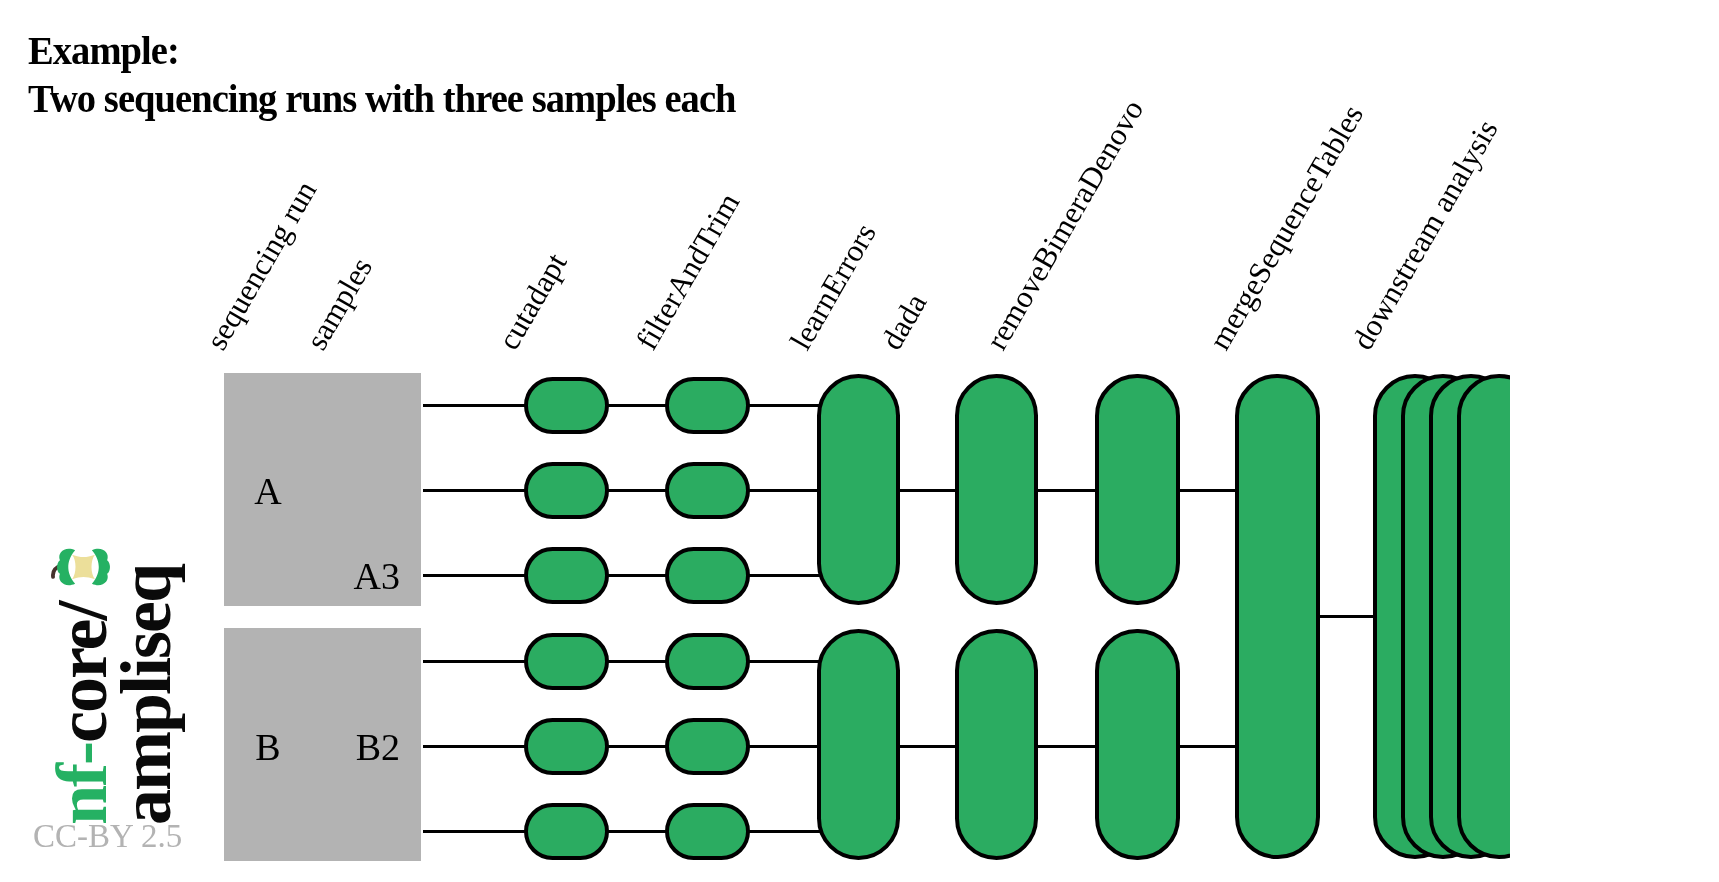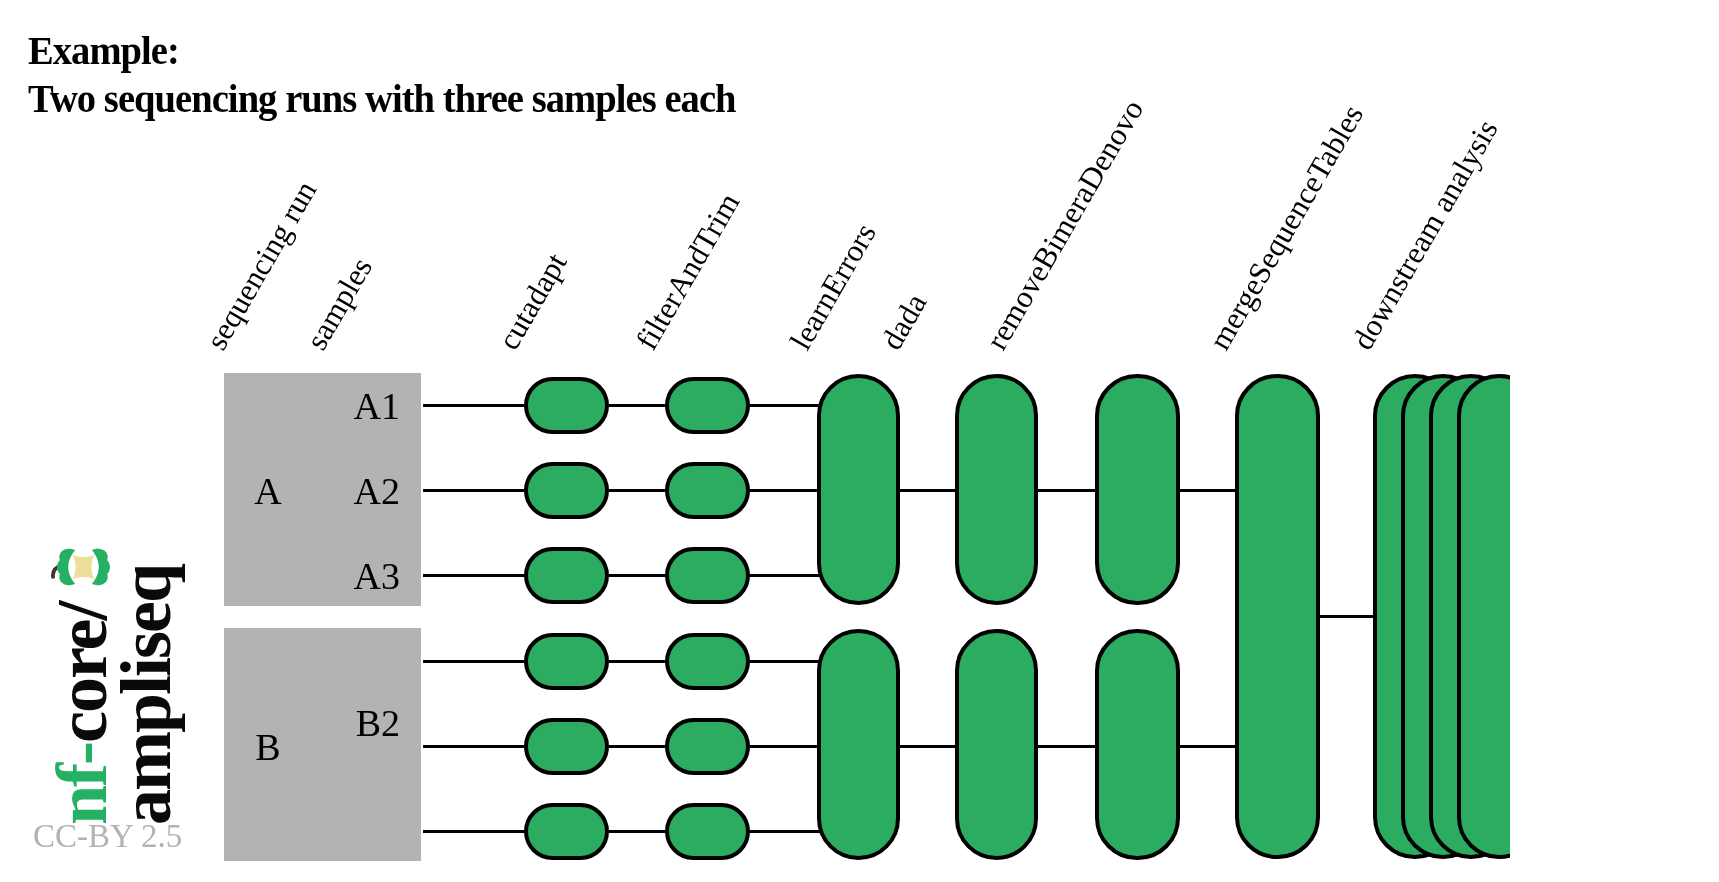--- a/index.html
+++ b/index.html
@@ -50,41 +50,39 @@
         <path d="M10 55 C4 68 13 79 23 75 C27 80 37 80 41 75 C51 79 60 68 54 55 C46 62 38 64 32 64 C26 64 18 62 10 55 Z" fill="#25b163"></path>
       </svg>
     </div>
     <div class="logo-line2">ampliseq</div>
   </div>
 
   <div class="license">CC-BY 2.5</div>
 
 <div class="run-box" style="left: 224px; top: 373px; width: 197px; height: 233px;"></div>
     <div class="run-letter" style="left: 228px; top: 465px; width: 80px;">A</div>
-    <div class="sample-label" style="left: 270px; top: 380px; width: 130px;">A1</div>
     <div class="line" style="left: 423px; top: 404px; width: 105px;"></div>
     <div class="line" style="left: 605px; top: 404px; width: 64px;"></div>
     <div class="line" style="left: 746px; top: 404px; width: 75px;"></div>
-    <div class="sample-label" style="left: 270px; top: 465px; width: 130px;">A2</div>
     <div class="line" style="left: 423px; top: 489px; width: 105px;"></div>
     <div class="line" style="left: 605px; top: 489px; width: 64px;"></div>
     <div class="line" style="left: 746px; top: 489px; width: 75px;"></div>
     <div class="sample-label" style="left: 270px; top: 550px; width: 130px;">A3</div>
     <div class="line" style="left: 423px; top: 574px; width: 105px;"></div>
     <div class="line" style="left: 605px; top: 574px; width: 64px;"></div>
     <div class="line" style="left: 746px; top: 574px; width: 75px;"></div>
     <div class="line" style="left: 896px; top: 489px; width: 63px;"></div>
     <div class="line" style="left: 1034px; top: 489px; width: 65px;"></div>
     <div class="line" style="left: 1176px; top: 489px; width: 63px;"></div>
     <div class="run-box" style="left: 224px; top: 628px; width: 197px; height: 233px;"></div>
     <div class="run-letter" style="left: 228px; top: 721px; width: 80px;">B</div>
     <div class="line" style="left: 423px; top: 660px; width: 105px;"></div>
     <div class="line" style="left: 605px; top: 660px; width: 64px;"></div>
     <div class="line" style="left: 746px; top: 660px; width: 75px;"></div>
-    <div class="sample-label" style="left: 270px; top: 697px; width: 130px;">B2</div>
+    <div class="sample-label" style="left: 270px; top: 721px; width: 130px;">B2</div>
     <div class="line" style="left: 423px; top: 745px; width: 105px;"></div>
     <div class="line" style="left: 605px; top: 745px; width: 64px;"></div>
     <div class="line" style="left: 746px; top: 745px; width: 75px;"></div>
     <div class="line" style="left: 423px; top: 830px; width: 105px;"></div>
     <div class="line" style="left: 605px; top: 830px; width: 64px;"></div>
     <div class="line" style="left: 746px; top: 830px; width: 75px;"></div>
     <div class="line" style="left: 896px; top: 745px; width: 63px;"></div>
     <div class="line" style="left: 1034px; top: 745px; width: 65px;"></div>
     <div class="line" style="left: 1176px; top: 745px; width: 63px;"></div>
     <div class="line" style="left: 1316px; top: 615px; width: 61px;"></div>

